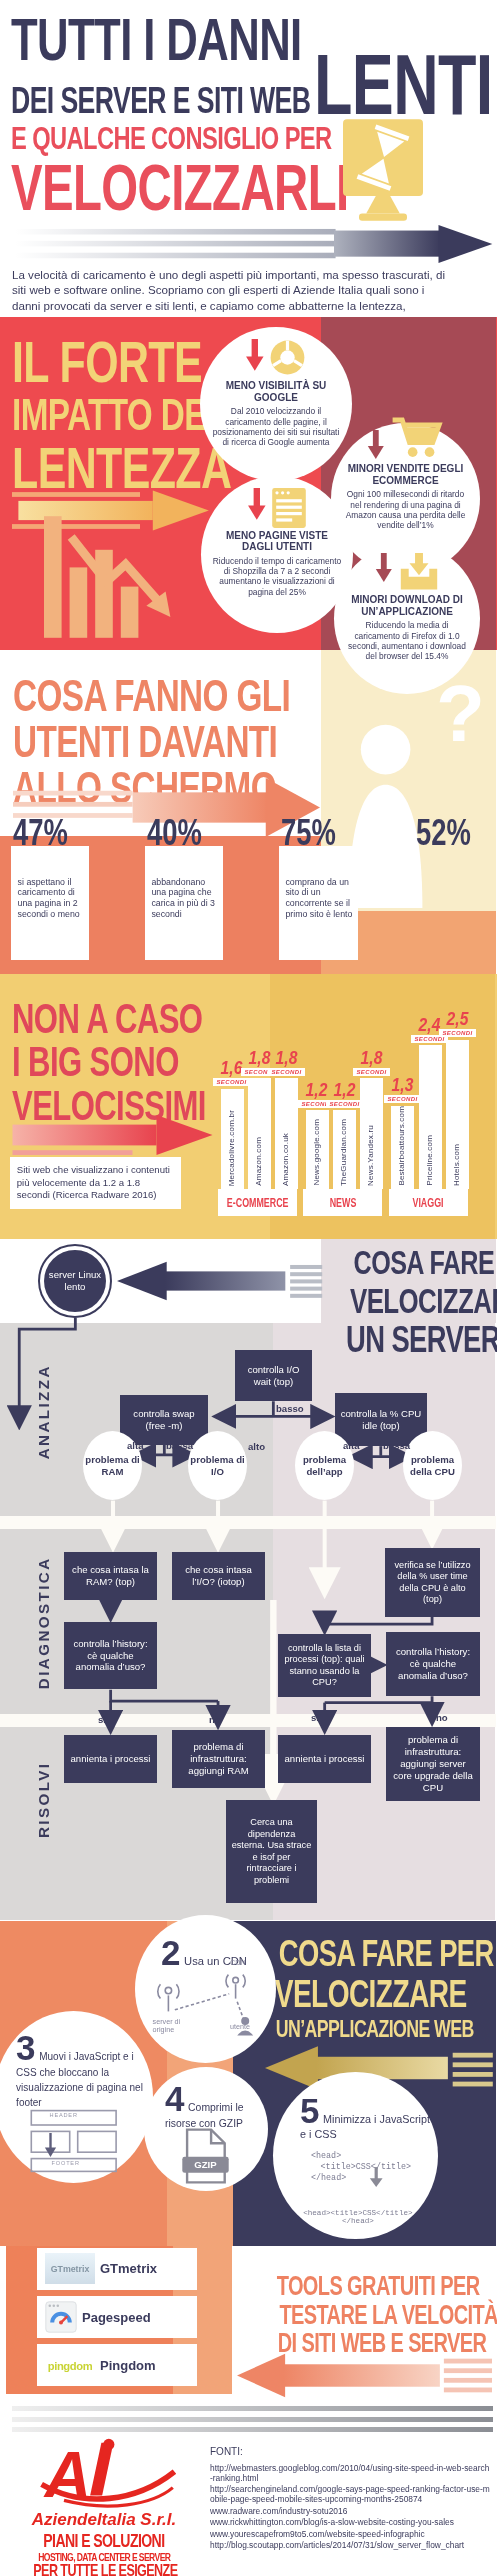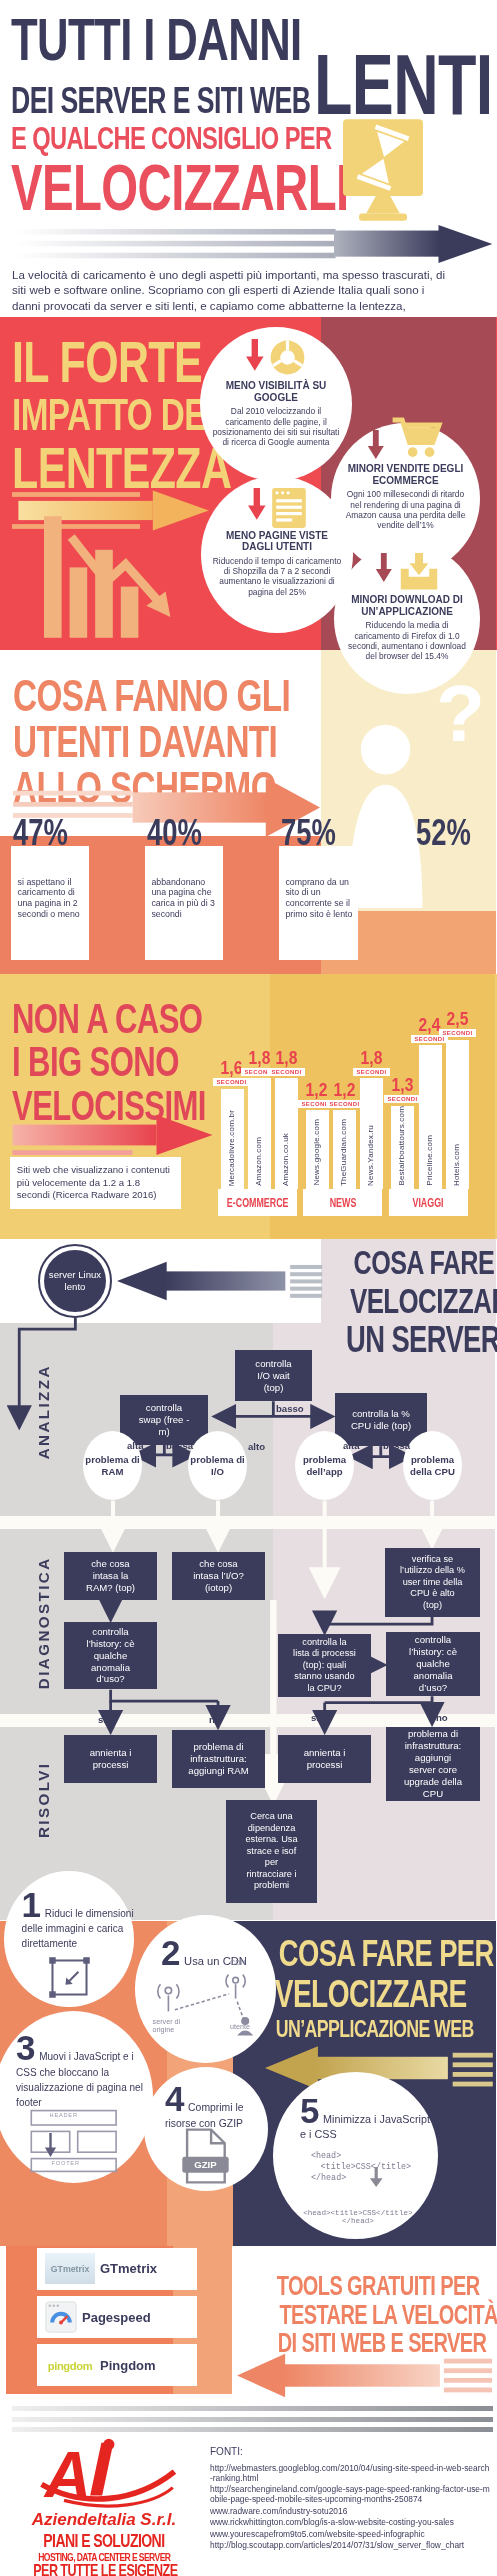--- a/index.html
+++ b/index.html
@@ -19,26 +19,26 @@
   
   .stat-card{position:absolute;top:196px;height:114px;background:#fff;z-index:2;}
   .stat-num{position:absolute;top:164px;font-size:37px;font-weight:bold;color:#3B3B5C;z-index:3;line-height:1;}
   .stat-text{font-size:8.8px;line-height:1.25;padding:30.5px 5.6px 0 6.4px;text-align:left;color:#3B3B5C;}
   
   .chart-bar{position:absolute;width:22.5px;background:#fff;z-index:2;overflow:hidden;}
   .bar-name{position:absolute;bottom:3.2px;left:5.6px;writing-mode:vertical-rl;transform:rotate(180deg);
             font-size:8px;color:#3B3B5C;letter-spacing:0.2px;}
   .chart-base{position:absolute;top:215px;width:79px;height:27px;background:#fff;display:flex;
               align-items:center;justify-content:center;font-weight:bold;font-size:12px;color:#E8434E;z-index:2;}
-  .bar-value{position:absolute;width:37px;text-align:center;z-index:3;}
+  .bar-value{position:absolute;width:37px;text-align:center;z-index:3;font-style:italic;}
   .bv-num{font-size:18.4px;font-weight:bold;color:#E8434E;line-height:1;transform:scaleX(.85);}
   .bv-unit{font-size:6px;font-weight:bold;color:#E8434E;background:#fff;padding:0.8px 0;margin-top:0.8px;letter-spacing:0.4px;}
   
   .flow-box{position:absolute;background:#3B3B5C;color:#fff;display:flex;align-items:center;justify-content:center;
-            text-align:center;font-size:9.6px;line-height:1.25;padding:15px;box-sizing:border-box;z-index:3;}
+            text-align:center;font-size:9.6px;line-height:1.25;padding:4px;box-sizing:border-box;z-index:3;}
   .flow-ell{position:absolute;background:#fff;color:#3B3B5C;border-radius:50%;display:flex;align-items:center;
             justify-content:center;text-align:center;font-size:9.6px;font-weight:bold;line-height:1.2;z-index:3;}
   .flbl{position:absolute;font-size:9.6px;font-weight:bold;color:#3B3B5C;z-index:3;width:32px;}
   .zone{position:absolute;transform:rotate(-90deg);transform-origin:center center;text-align:center;
         font-weight:bold;letter-spacing:2.4px;font-size:15.2px;color:#3B3B5C;z-index:3;height:17.6px;line-height:17.6px;}
   
   .step-circle{position:absolute;background:#fff;border-radius:50%;color:#3B3B5C;z-index:5;text-align:left;}
   .step-num{font-size:35px;font-weight:bold;line-height:.9;color:#3B3B5C;}
   .step-text{font-size:10px;line-height:1.2;}
   .mono{font-family:"Liberation Mono",monospace;}
@@ -504,36 +504,20 @@
       <polygon points="0,31 66,4 66,58" fill="#C2A44F"></polygon>
       <rect x="64" y="17" width="164" height="28" fill="url(#gg)"></rect>
       <g fill="#D9C98D">
           <rect x="234" y="12" width="50" height="6"></rect>
           <rect x="234" y="24" width="50" height="6"></rect>
           <rect x="234" y="36" width="50" height="6"></rect>
           <rect x="234" y="48" width="50" height="6"></rect>
         </g>
     </svg>
 
-    <div class="step-circle" style="left:4px;top:-50px;width:130px;height:136px">
-      <div class="step-head" style="padding:17.6px 0 0 17.6px">
-        <span class="step-num">1</span>
-        <span class="step-text" style="width:80px">Riduci le dimensioni delle immagini e carica direttamente</span>
-      </div>
-      <svg style="position:absolute;left:42px;top:83px" width="47" height="47" viewBox="0 0 58 58">
-        <rect x="8" y="8" width="42" height="42" fill="none" stroke="#5E5E7C" stroke-width="2.5"></rect>
-        <g fill="#5E5E7C">
-            <rect x="4" y="4" width="8" height="8"></rect>
-            <rect x="46" y="4" width="8" height="8"></rect>
-            <rect x="4" y="46" width="8" height="8"></rect>
-          </g>
-        <line x1="40" y1="22" x2="26" y2="36" stroke="#5E5E7C" stroke-width="2.5"></line>
-        <polygon points="24,38 25,29 33,37" fill="#5E5E7C"></polygon>
-      </svg>
-    </div>
 
     <div class="step-circle" style="left:135px;top:-6.4px;width:141px;height:148px">
       <div class="step-head" style="padding:22.5px 0 0 26px;align-items:center">
         <span class="step-num">2</span>
         <span class="step-text" style="font-size:11.2px">Usa un CDN</span>
       </div>
       <svg style="position:absolute;left:11.2px;top:58px" width="120" height="64" viewBox="0 0 150 80">
         <g stroke="#8A8AA0" stroke-width="2" fill="none">
           <line x1="28" y1="28" x2="28" y2="48"></line>
             <circle cx="28" cy="22" r="4"></circle>

